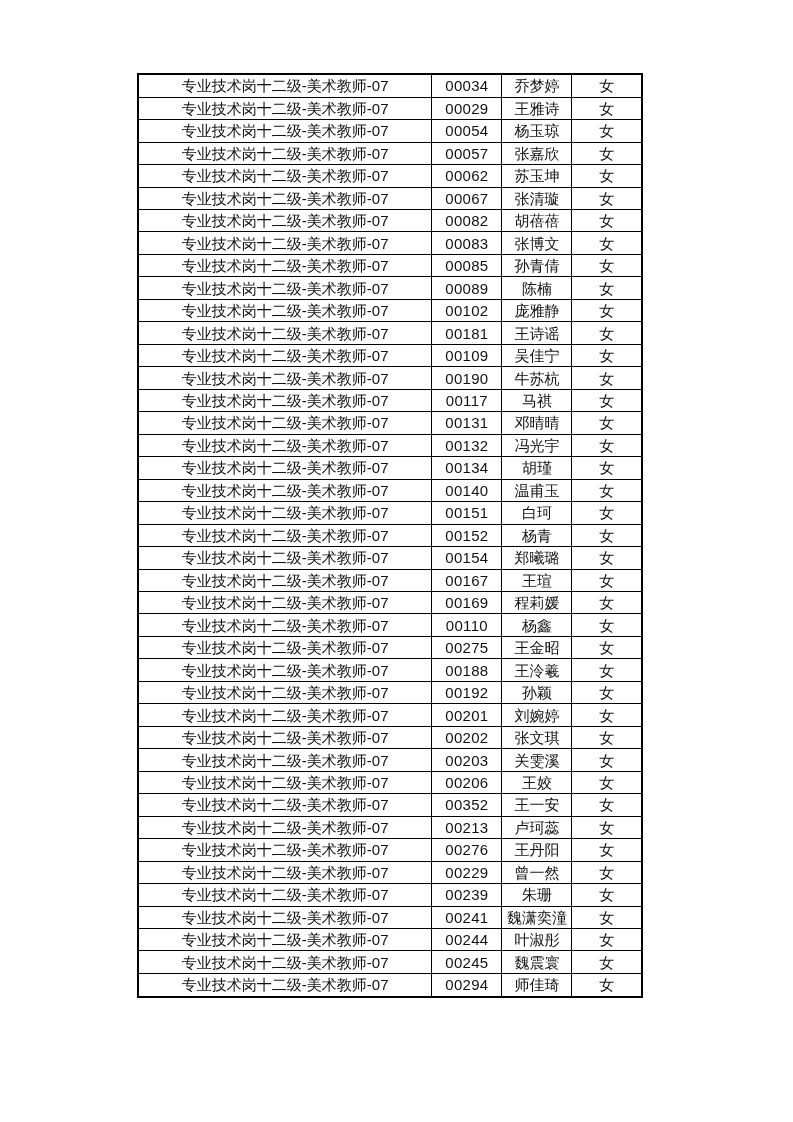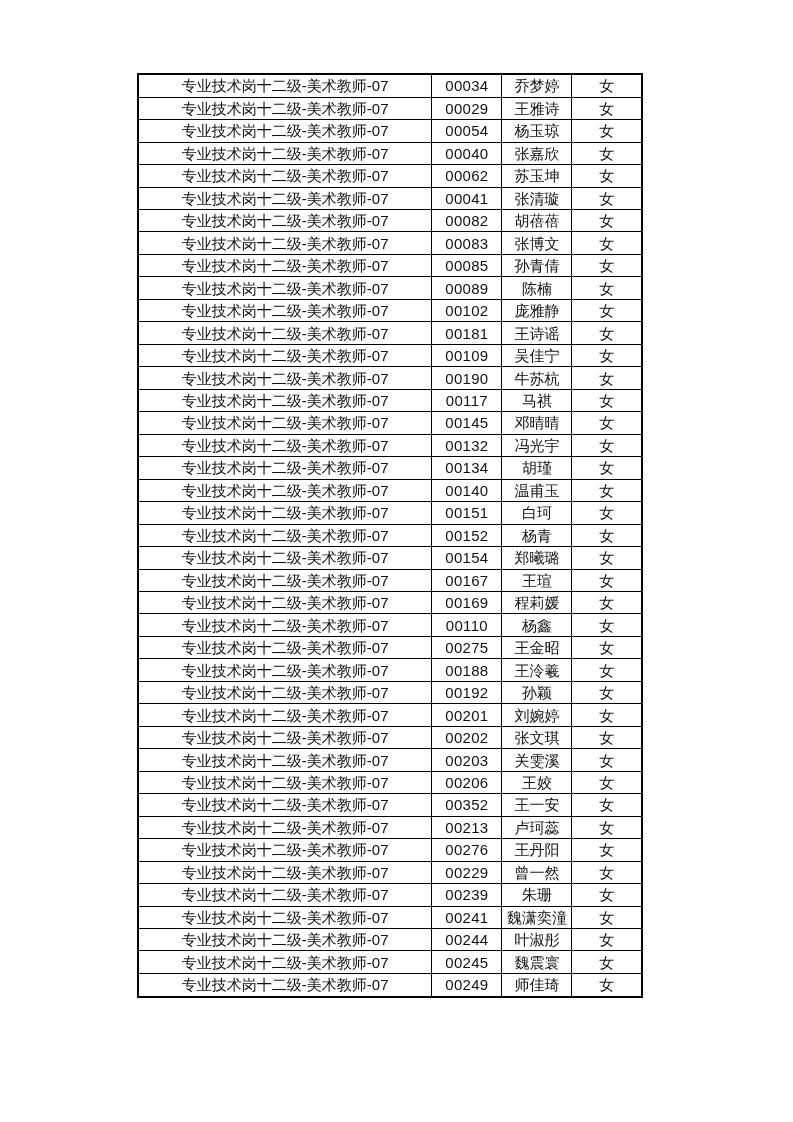--- a/index.html
+++ b/index.html
@@ -80,35 +80,35 @@
 
   <tr>
     <td class="col-position">专业技术岗十二级-美术教师-07</td>
     <td class="col-number">00054</td>
     <td class="col-name">杨玉琼</td>
     <td class="col-gender">女</td>
   </tr>
 
   <tr>
     <td class="col-position">专业技术岗十二级-美术教师-07</td>
-    <td class="col-number">00040</td>
+    <td class="col-number">00057</td>
     <td class="col-name">张嘉欣</td>
     <td class="col-gender">女</td>
   </tr>
 
   <tr>
     <td class="col-position">专业技术岗十二级-美术教师-07</td>
     <td class="col-number">00062</td>
     <td class="col-name">苏玉坤</td>
     <td class="col-gender">女</td>
   </tr>
 
   <tr>
     <td class="col-position">专业技术岗十二级-美术教师-07</td>
-    <td class="col-number">00041</td>
+    <td class="col-number">00067</td>
     <td class="col-name">张清璇</td>
     <td class="col-gender">女</td>
   </tr>
 
   <tr>
     <td class="col-position">专业技术岗十二级-美术教师-07</td>
     <td class="col-number">00082</td>
     <td class="col-name">胡蓓蓓</td>
     <td class="col-gender">女</td>
   </tr>
@@ -164,21 +164,21 @@
 
   <tr>
     <td class="col-position">专业技术岗十二级-美术教师-07</td>
     <td class="col-number">00117</td>
     <td class="col-name">马祺</td>
     <td class="col-gender">女</td>
   </tr>
 
   <tr>
     <td class="col-position">专业技术岗十二级-美术教师-07</td>
-    <td class="col-number">00145</td>
+    <td class="col-number">00131</td>
     <td class="col-name">邓晴晴</td>
     <td class="col-gender">女</td>
   </tr>
 
   <tr>
     <td class="col-position">专业技术岗十二级-美术教师-07</td>
     <td class="col-number">00132</td>
     <td class="col-name">冯光宇</td>
     <td class="col-gender">女</td>
   </tr>
@@ -339,20 +339,20 @@
 
   <tr>
     <td class="col-position">专业技术岗十二级-美术教师-07</td>
     <td class="col-number">00245</td>
     <td class="col-name">魏震寰</td>
     <td class="col-gender">女</td>
   </tr>
 
   <tr>
     <td class="col-position">专业技术岗十二级-美术教师-07</td>
-    <td class="col-number">00249</td>
+    <td class="col-number">00294</td>
     <td class="col-name">师佳琦</td>
     <td class="col-gender">女</td>
   </tr>
 </tbody>
     </table>
   </div>
 </div>
 
 </body></html>

